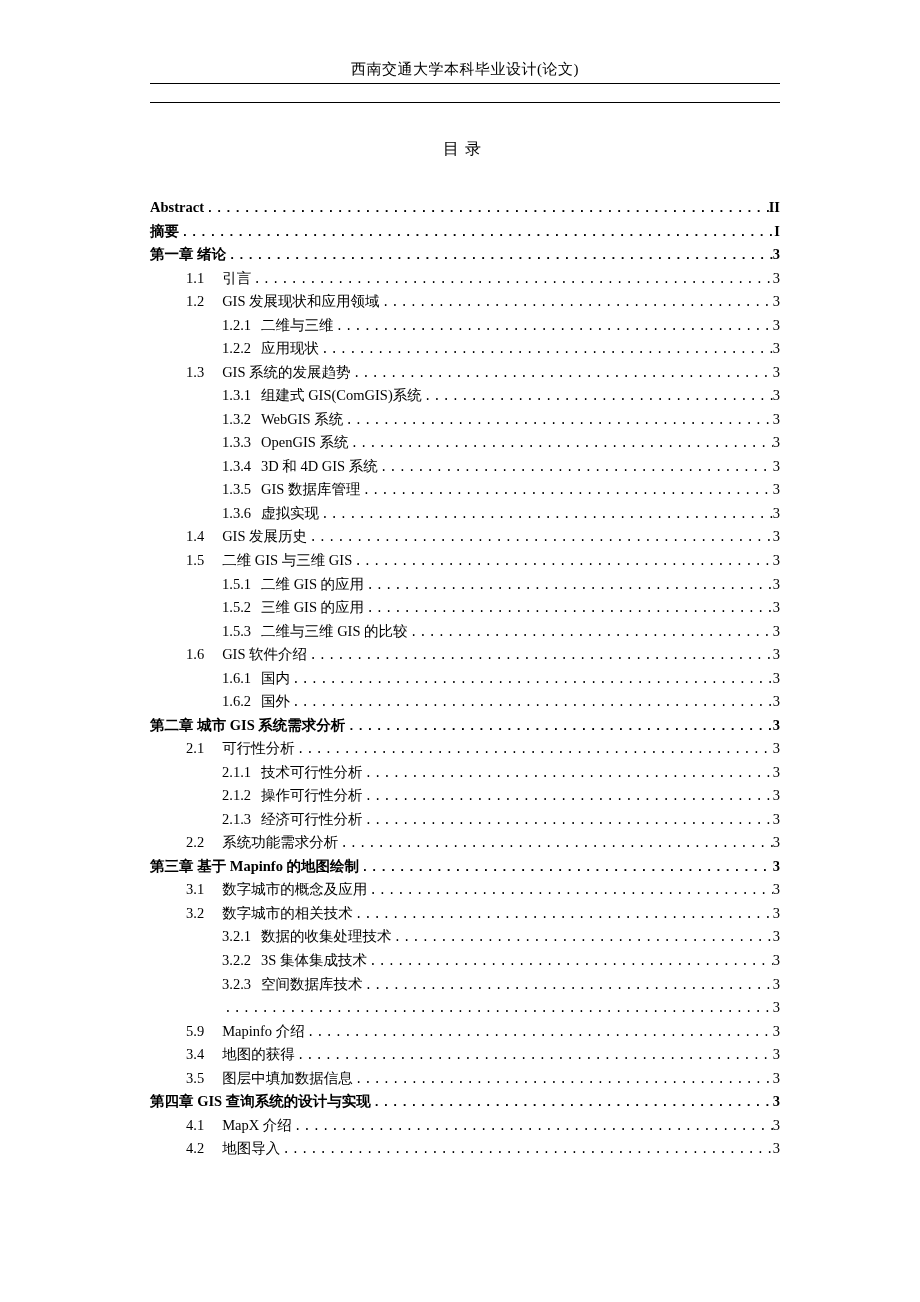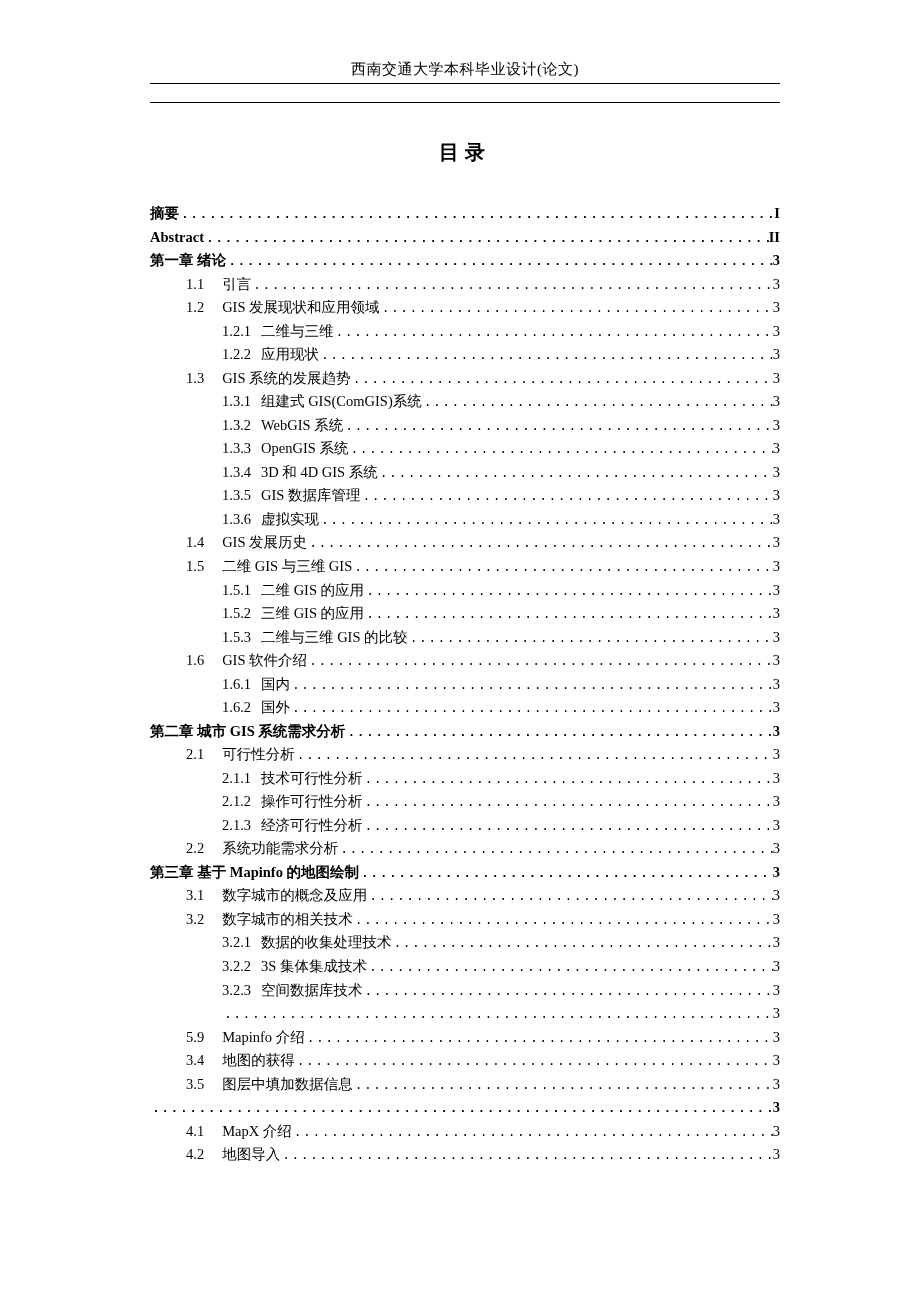--- a/index.html
+++ b/index.html
@@ -19,22 +19,22 @@
       border-bottom: 1.5px solid #000;
       margin-bottom: 18px;
       letter-spacing: 0.5px;
     }
     .header-underline {
       border-top: 0.5px solid #000;
       margin-bottom: 36px;
     }
     .doc-title {
       text-align: center;
-      font-size: 20px;
-      font-weight: bold;
+      font-size: 16px;
+      font-weight: normal;
       margin-bottom: 36px;
       letter-spacing: 6px;
     }
     .toc {
       line-height: 1.58;
       font-size: 14.5px;
     }
     .toc-row {
       display: flex;
       align-items: baseline;
@@ -62,30 +62,30 @@
     .spacer-num { display: inline-block; width: 10px; }
   </style>
 </head>
 <body>
 
 <div class="header-line">西南交通大学本科毕业设计(论文)</div>
 <div class="header-underline"></div>
 <div class="doc-title">目录</div>
 <div class="toc" id="toc">
     <div class="toc-row lvl1 bold">
+      <span class="toc-label"><span>Abstract</span></span>
+      <span class="toc-dots"></span>
+      <span class="toc-page">II</span>
+    </div>
+    <div class="toc-row lvl1 bold">
       <span class="toc-label"><span>摘要</span></span>
       <span class="toc-dots"></span>
       <span class="toc-page">I</span>
     </div>
     <div class="toc-row lvl1 bold">
-      <span class="toc-label"><span>Abstract</span></span>
-      <span class="toc-dots"></span>
-      <span class="toc-page">II</span>
-    </div>
-    <div class="toc-row lvl1 bold">
       <span class="toc-label"><span>第一章 绪论</span></span>
       <span class="toc-dots"></span>
       <span class="toc-page">3</span>
     </div>
     <div class="toc-row lvl2">
       <span class="toc-label"><span>1.1</span><span class="spacer-wide"></span><span>引言</span></span>
       <span class="toc-dots"></span>
       <span class="toc-page">3</span>
     </div>
     <div class="toc-row lvl2">
@@ -251,20 +251,21 @@
       <span class="toc-label"><span>3.4</span><span class="spacer-wide"></span><span>地图的获得</span></span>
       <span class="toc-dots"></span>
       <span class="toc-page">3</span>
     </div>
     <div class="toc-row lvl2">
       <span class="toc-label"><span>3.5</span><span class="spacer-wide"></span><span>图层中填加数据信息</span></span>
       <span class="toc-dots"></span>
       <span class="toc-page">3</span>
     </div>
     <div class="toc-row lvl1 bold">
+      <span class="toc-label"><span>第四章 GIS 查询系统的设计与实现</span></span>
       <span class="toc-dots"></span>
       <span class="toc-page">3</span>
     </div>
     <div class="toc-row lvl2">
       <span class="toc-label"><span>4.1</span><span class="spacer-wide"></span><span>MapX 介绍 </span></span>
       <span class="toc-dots"></span>
       <span class="toc-page">3</span>
     </div>
     <div class="toc-row lvl2">
       <span class="toc-label"><span>4.2</span><span class="spacer-wide"></span><span>地图导入</span></span>

